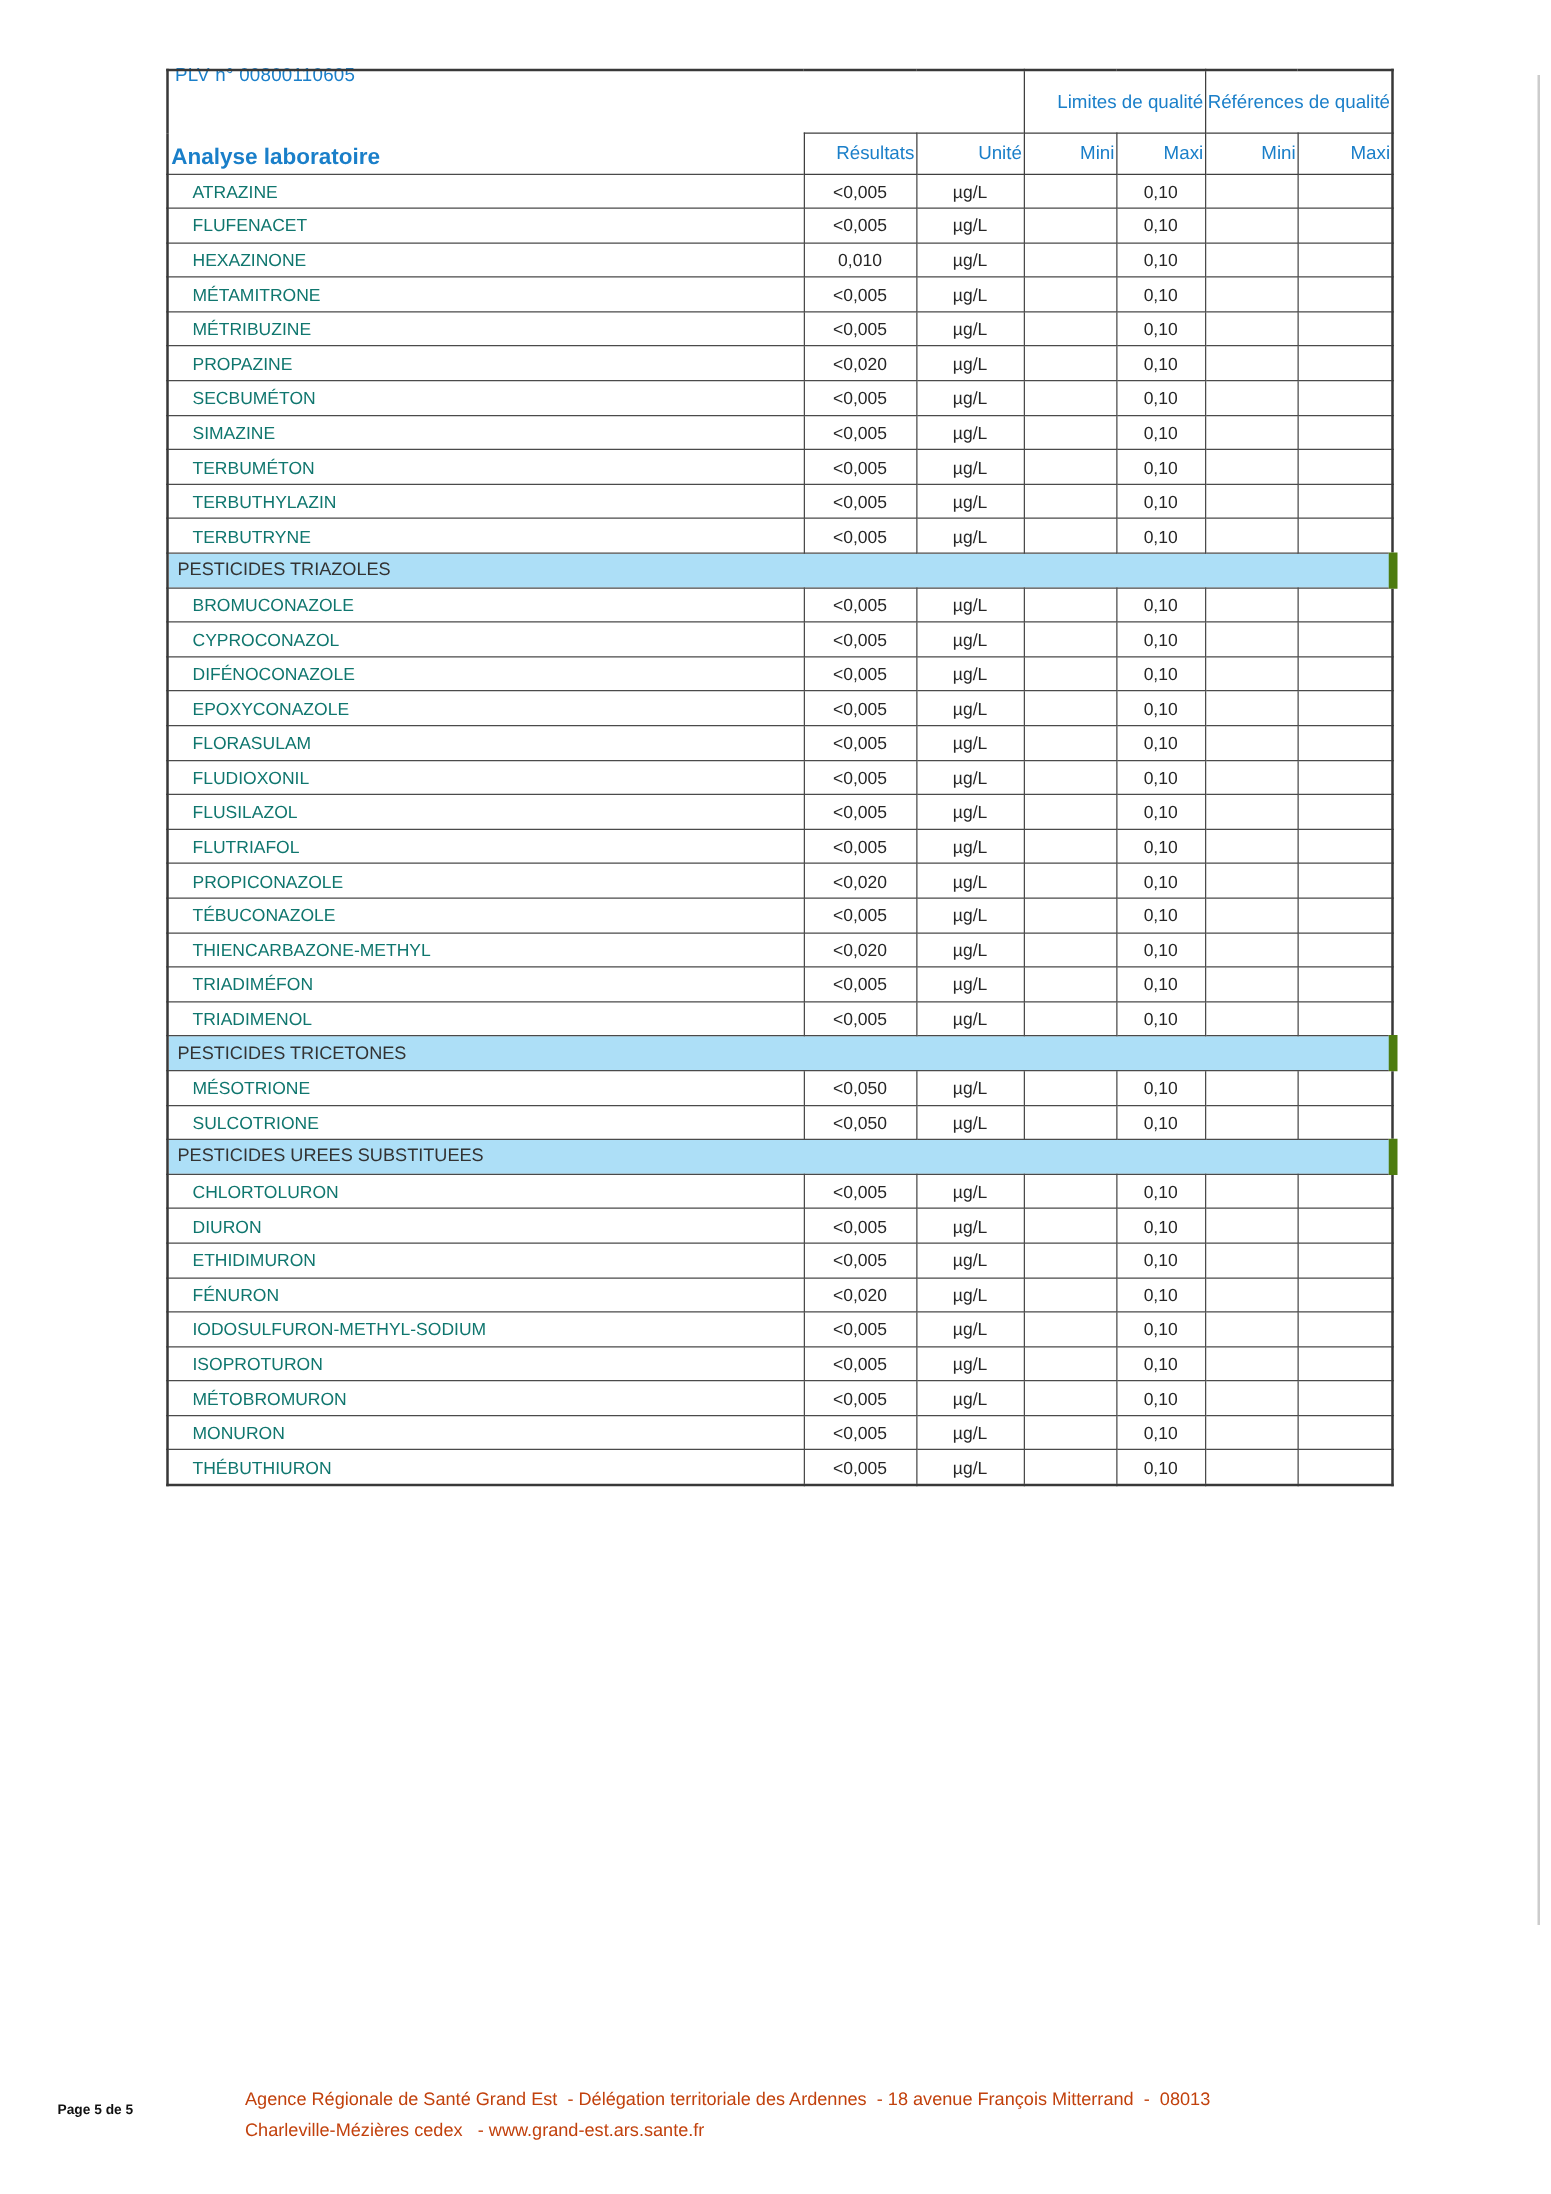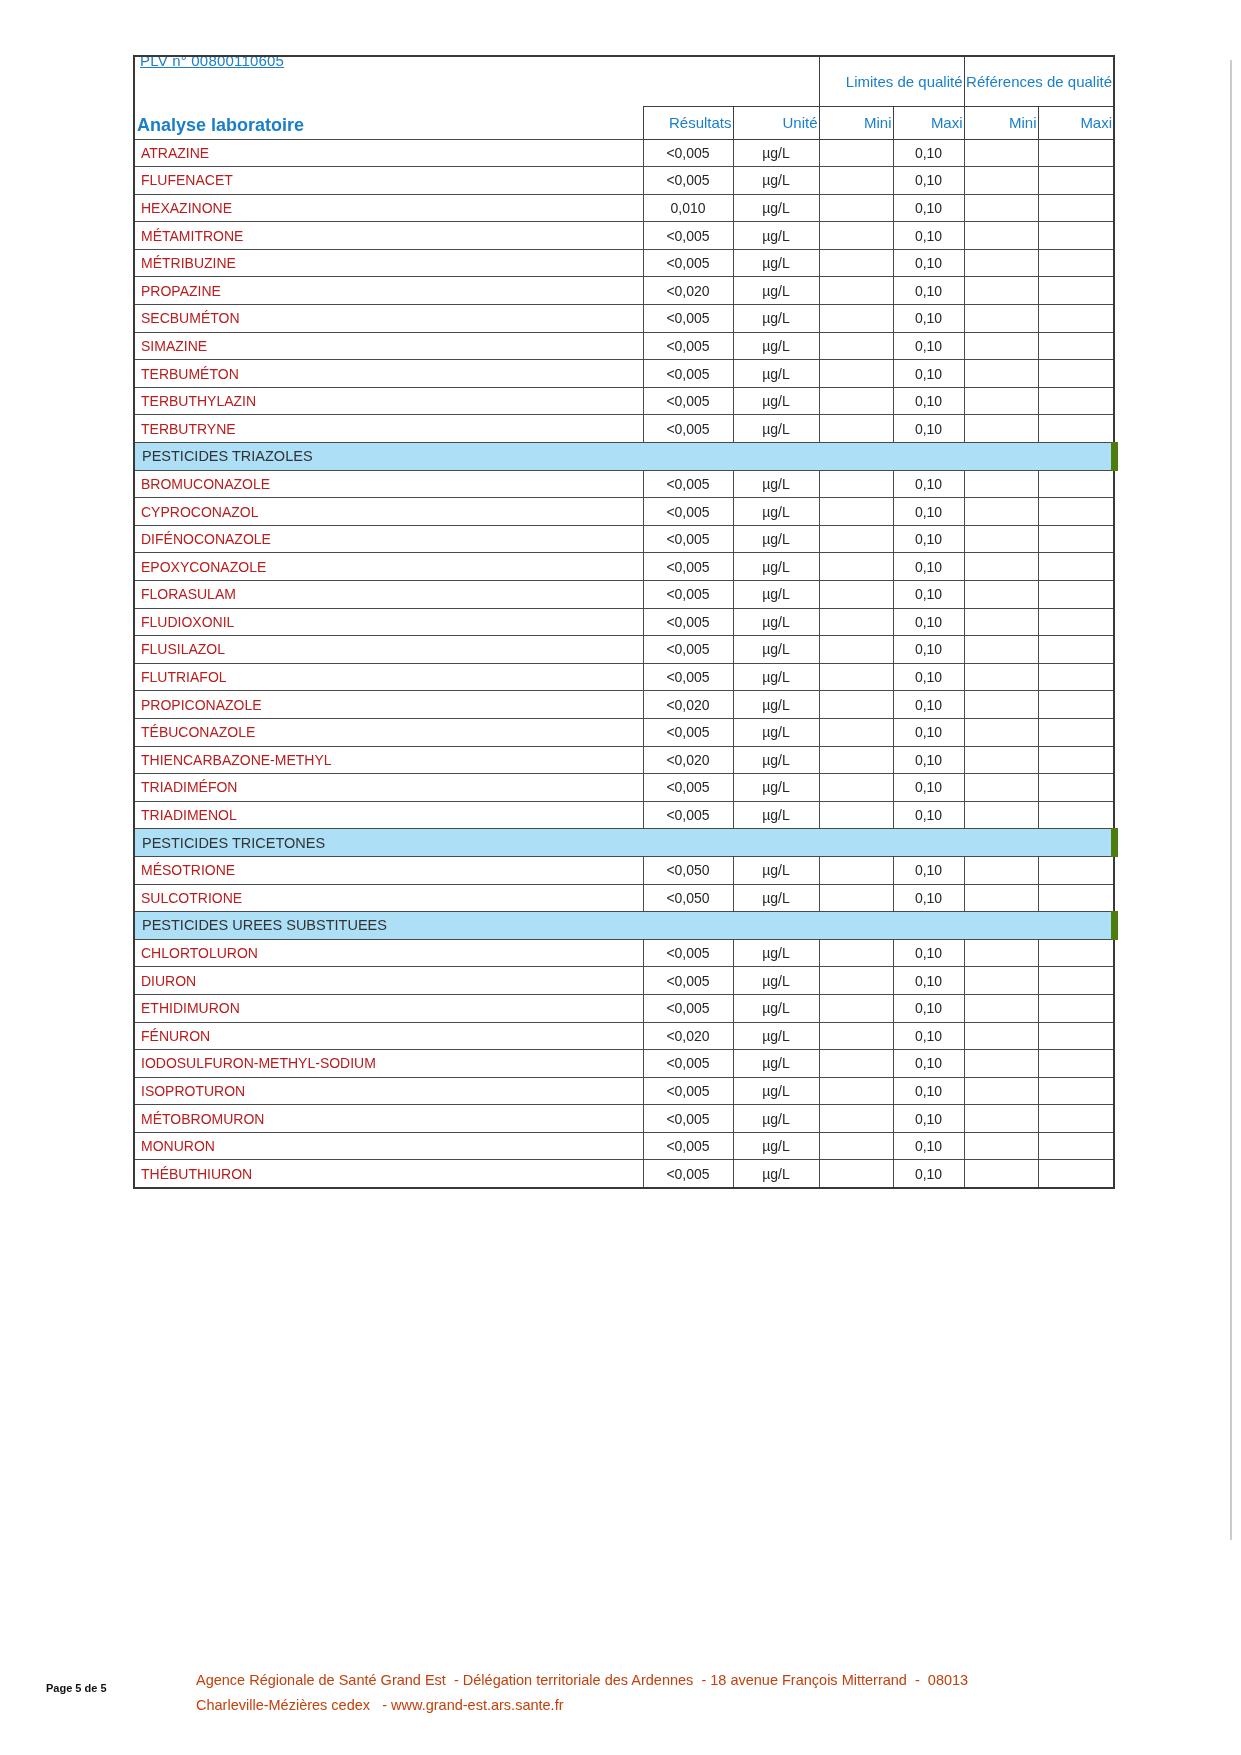--- a/index.html
+++ b/index.html
@@ -1,36 +1,36 @@
 <!DOCTYPE html>
 <html><head>
 <meta charset="utf-8">
 <style>
   html,body{margin:0;padding:0;}
   body{
     width:1241px;height:1755px;position:relative;background:#ffffff;
     font-family:"Liberation Sans", sans-serif;color:#2b2b2b;overflow:hidden;
   }
   .blue{color:#1a7fc9;}
-  #plv{position:absolute;left:140px;top:52px;font-size:15px;letter-spacing:.2px;text-decoration:underline;}
+  #plv{position:absolute;left:140px;top:52px;font-size:15px;letter-spacing:.2px;}
   #table-wrap{position:absolute;left:133px;top:55px;}
   table{border-collapse:collapse;table-layout:fixed;width:980px;}
   col.c0{width:509px}col.c1{width:90px}col.c2{width:86px}col.c3{width:74px}
   col.c4{width:71px}col.c5{width:74px}col.c6{width:76px}
   thead td{border:1px solid #3f3f3f;text-align:right;font-size:15px;vertical-align:middle;}
   thead tr.grp td{height:47px;line-height:19px;}
   thead tr.cols td{height:29px;}
   thead td.nob{border:none;background:transparent;}
   td.title-cell{text-align:left;vertical-align:bottom;padding:0 0 3px 2px;}
   .tbl-title{font-size:18px;font-weight:bold;}
   tbody td{
     border:1px solid #4a4a4a;height:26.6px;font-size:14px;
     padding:0 4px;overflow:hidden;white-space:nowrap;
   }
-  tbody td.c0{text-align:left;padding-left:6px;color:#b91c1c;}
+  tbody td.c0{text-align:left;padding-left:19px;color:#0f766e;}
   tbody td.c1,tbody td.c2,tbody td.c3,tbody td.c4,tbody td.c5,tbody td.c6{text-align:center;color:#262626;}
   tbody tr.section-row td{
     background:#addff7;color:#333333;text-align:left;padding-left:7px;
     border-left:1px solid #4a4a4a;border-right:7px solid #4d7c0f;
     font-size:14.5px;
   }
   table{border:2px solid #383838;}
   #footer-page{position:absolute;left:46px;top:1682px;font-size:11px;font-weight:bold;color:#111;}
   #footer-block{
     position:absolute;left:196px;top:1668px;width:920px;font-size:14.5px;

